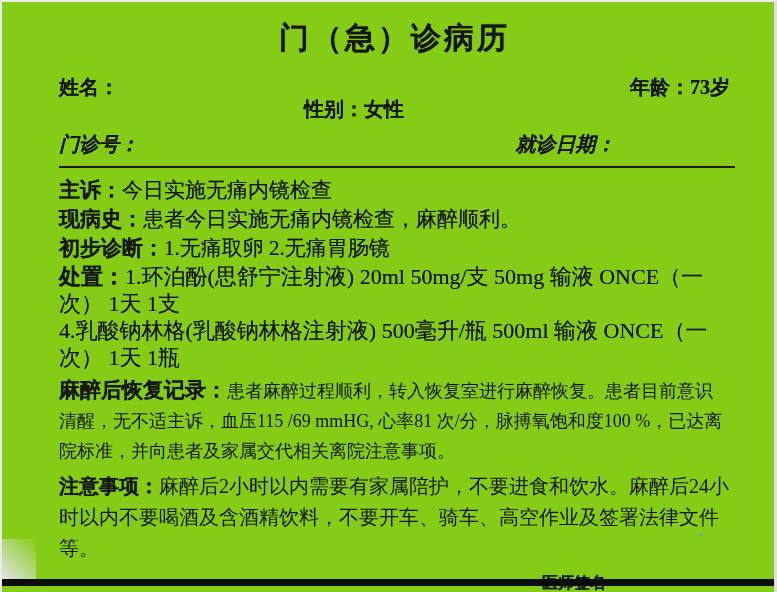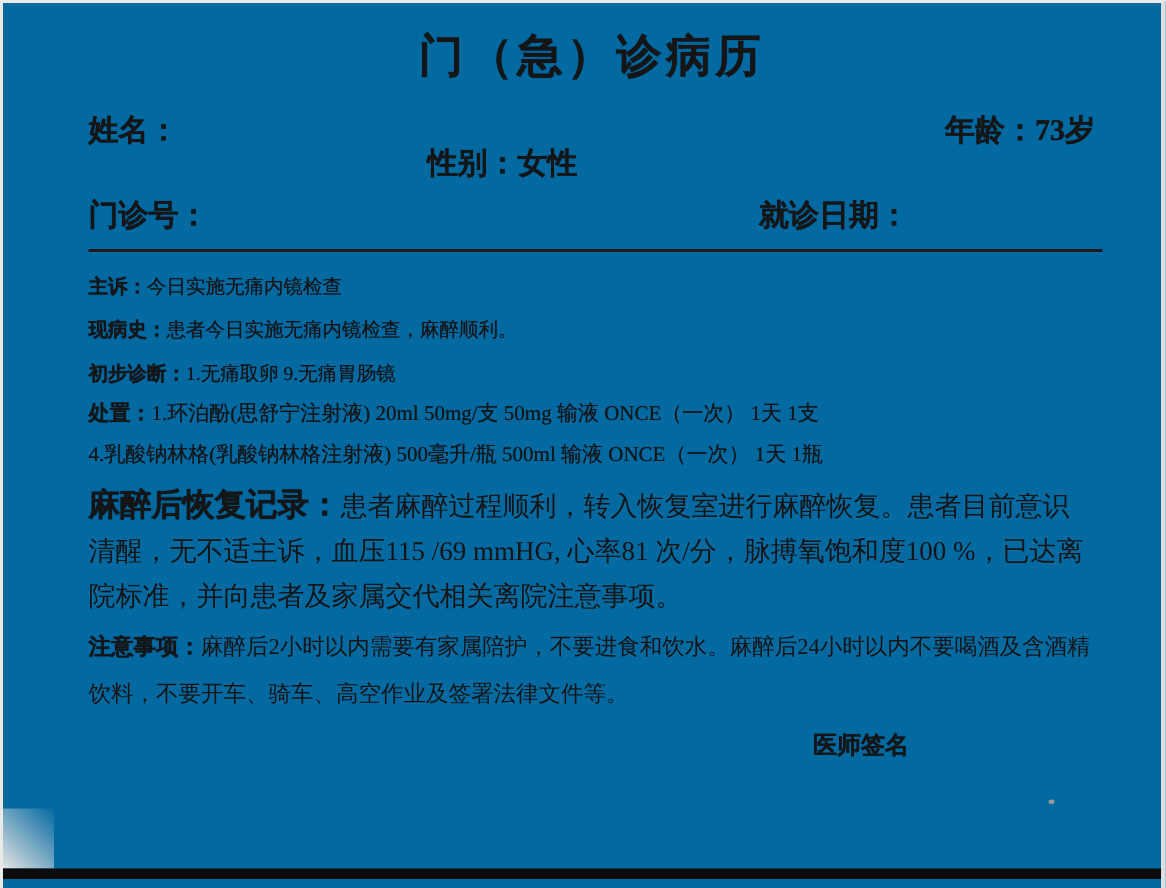--- a/index.html
+++ b/index.html
@@ -1,19 +1,19 @@
 <!DOCTYPE html>
 <html><head>
 <meta charset="utf-8">
 <style>
   html,body{margin:0;padding:0;background:#ffffff;}
   .scan-page{
     position:relative;
     width:777px;height:592px;
-    background:#0369a1;
+    background:#84cc16;
     box-sizing:border-box;
     overflow:hidden;
     font-family:"Liberation Serif", serif;
     color:#151515;
     border-left:2px solid #e9e9e9;
     border-top:2px solid #ececec;
     border-right:3px solid #dedede;
   }
   .content{
     position:relative;
@@ -28,53 +28,54 @@
     font-weight:bold;
     letter-spacing:3px;
     text-shadow:0 0 0.7px rgba(0,0,0,0.75);
   }
   .hrow{
     display:flex;
     font-size:20px;
     line-height:26px;
     font-weight:bold;
     text-shadow:0 0 0.6px rgba(0,0,0,0.65);
+    gap:19px;
   }
   .hrow1{margin-top:14px;}
-  .hrow2{margin-top:9px;}
+  .hrow2{margin-top:9px;font-style:italic;}
   .cell-name{width:226px;}
   .cell-sex{width:225px;margin-top:22px;}
   .cell-age{flex:1;text-align:right;}
   .cell-clinic{width:323px;}
   .cell-date{flex:1;text-align:center;}
   .hline{
     margin-top:9px;
     width:676px;
     height:2px;
     background:#1c1c1c;
   }
   .p-main{
-    font-size:13px;
+    font-size:21px;
     line-height:29px;
     text-shadow:0 0 0.5px rgba(0,0,0,0.55);
   }
   .p-first{margin-top:8px;}
   .lbl{font-weight:bold;text-shadow:0 0 0.7px rgba(0,0,0,0.7);}
   .rx-line{
-    font-size:14px;
+    font-size:22px;
     line-height:27px;
     text-shadow:0 0 0.5px rgba(0,0,0,0.55);
   }
   .lbl-big{
     font-weight:bold;
     font-size:21px;
     text-shadow:0 0 0.8px rgba(0,0,0,0.8);
   }
   .recovery{margin-top:4px;font-size:18px;line-height:30px;font-family:Liberation Serif, serif;}
-  .precaution{margin-top:5px;font-size:15px;line-height:31px;}
+  .precaution{margin-top:5px;font-size:20px;line-height:31px;}
   .signature{
     margin-top:6px;
     margin-left:483px;
     font-size:16px;
     font-weight:bold;
     line-height:26px;
     text-shadow:0 0 0.6px rgba(0,0,0,0.7);
   }
   .bottom-scan-bar{
     position:absolute;
@@ -114,21 +115,21 @@
       <div class="cell-clinic">门诊号：</div>
       <div class="cell-date">就诊日期：</div>
     </div>
 
     <div class="hline"></div>
 
     <div class="p-main p-first"><span class="lbl">主诉：</span><span>今日实施无痛内镜检查</span></div>
 
     <div class="p-main"><span class="lbl">现病史：</span><span>患者今日实施无痛内镜检查，麻醉顺利。</span></div>
 
-    <div class="p-main"><span class="lbl">初步诊断：</span><span>1.无痛取卵 9.无痛胃肠镜</span></div>
+    <div class="p-main"><span class="lbl">初步诊断：</span><span>1.无痛取卵 2.无痛胃肠镜</span></div>
 
     <div class="rx-line"><span class="lbl">处置：</span><span>1.环泊酚(思舒宁注射液) 20ml 50mg/支 50mg 输液 ONCE（一次） 1天 1支</span></div>
     <div class="rx-line"><span>4.乳酸钠林格(乳酸钠林格注射液) 500毫升/瓶 500ml 输液 ONCE（一次） 1天 1瓶</span></div>
 
     <div class="recovery"><span class="lbl-big">麻醉后恢复记录：</span><span>患者麻醉过程顺利，转入恢复室进行麻醉恢复。患者目前意识清醒，无不适主诉，血压115 /69 mmHG, 心率81 次/分，脉搏氧饱和度100 %，已达离院标准，并向患者及家属交代相关离院注意事项。</span></div>
 
     <div class="precaution"><span class="lbl">注意事项：</span><span>麻醉后2小时以内需要有家属陪护，不要进食和饮水。麻醉后24小时以内不要喝酒及含酒精饮料，不要开车、骑车、高空作业及签署法律文件等。</span></div>
 
     <div class="signature">医师签名</div>
 

